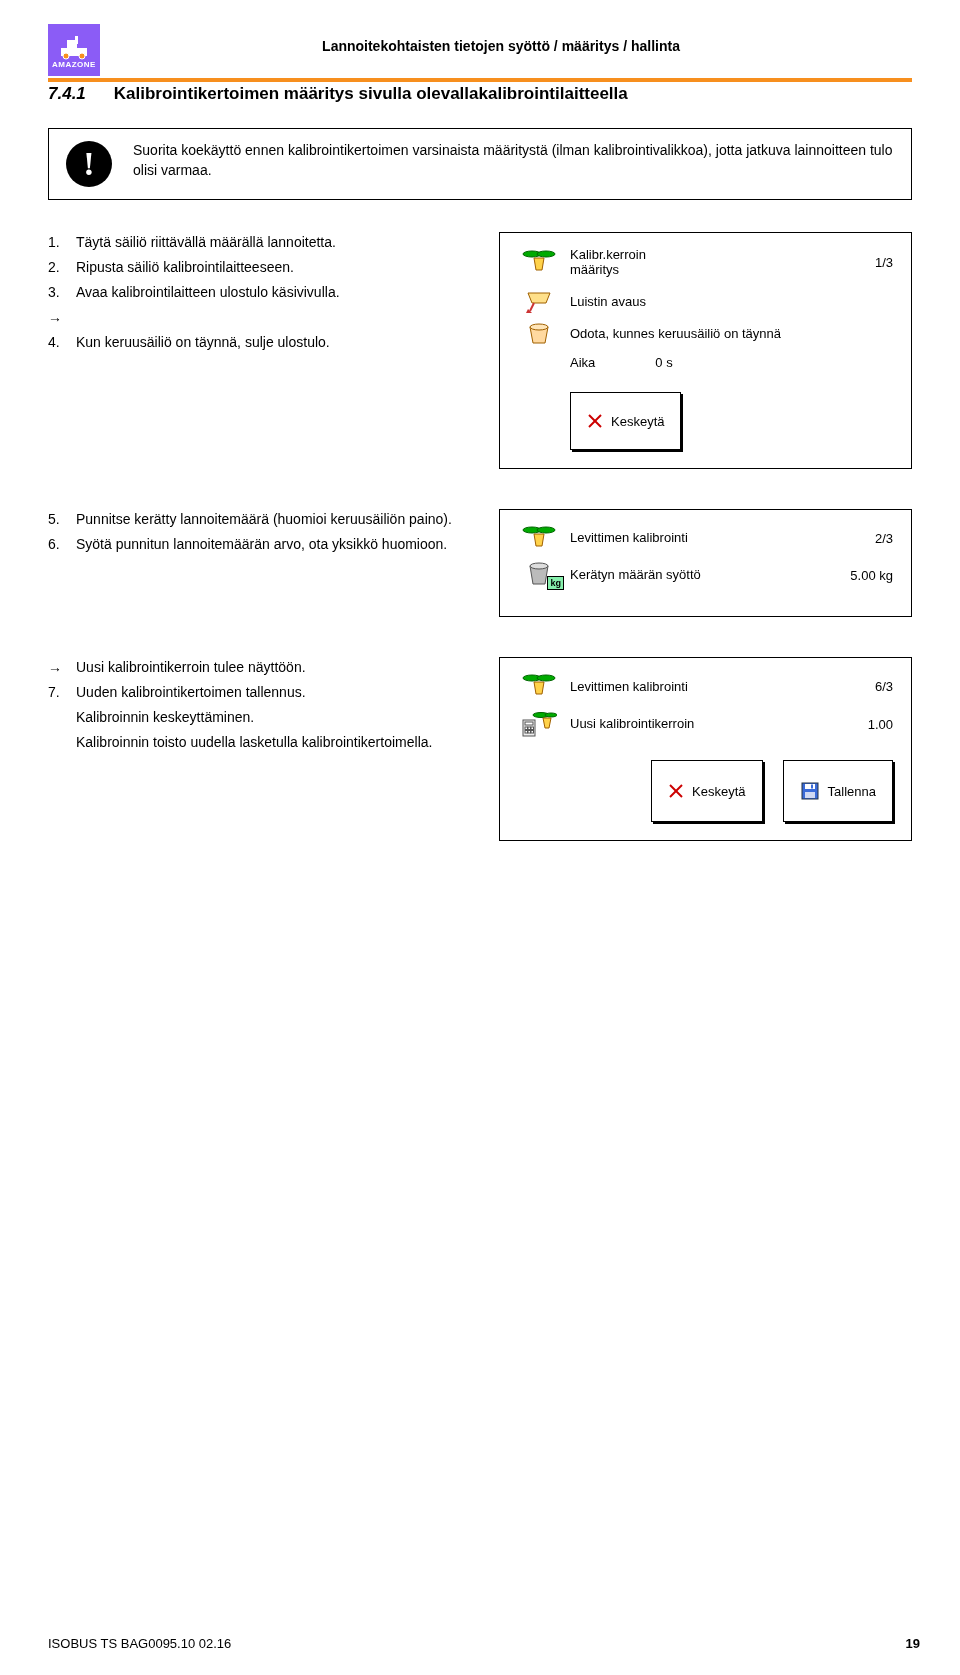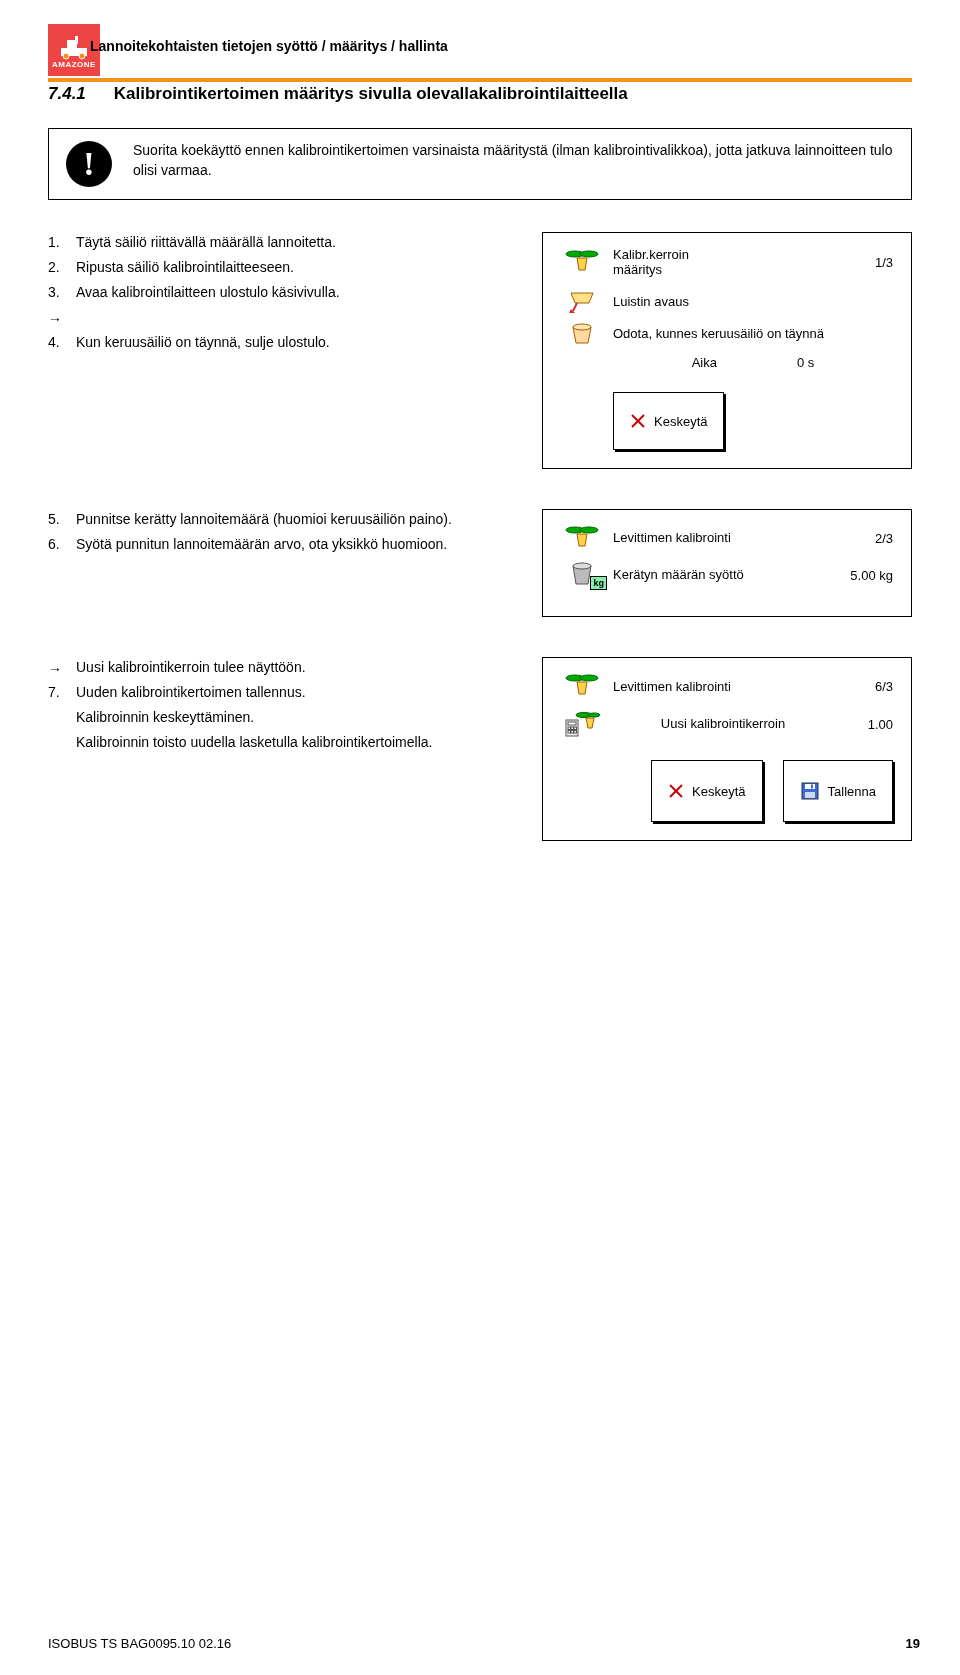--- a/index.html
+++ b/index.html
@@ -13,38 +13,38 @@
   }
   .page {
     padding: 24px 48px 20px 48px;
     box-sizing: border-box;
     min-height: 1675px;
     position: relative;
   }
   .logo {
     width: 52px;
     height: 52px;
-    background: #ef4444;
+    background: #8b5cf6;
     display: inline-flex;
     flex-direction: column;
     align-items: center;
     justify-content: center;
     color: #fff;
     font-size: 8px;
     font-weight: bold;
     letter-spacing: 0.5px;
   }
   .logo svg { display:block; }
   .header-bar {
     height: 4px;
     background: #f78f1e;
     margin-top: 2px;
   }
   .breadcrumb {
-    text-align: left;
+    text-align: center;
     font-weight: bold;
     font-size: 14px;
     margin-top: -44px;
     margin-bottom: 24px;
     padding-left: 42px;
   }
   h2.section-title {
     font-size: 17px;
     font-weight: bold;
     margin: 30px 0 24px 0;
@@ -96,36 +96,36 @@
   }
   .left-col .list-item {
     display: flex;
     margin-bottom: 4px;
   }
   .left-col .bullet {
     width: 28px;
     flex-shrink: 0;
   }
   .right-col {
-    width: 370px;
+    width: 413px;
     border: 1px solid #000;
     padding: 14px 18px 18px 18px;
     box-sizing: border-box;
     font-size: 13px;
   }
   .panel-row {
     display: flex;
     align-items: center;
     gap: 10px;
     margin-bottom: 10px;
   }
   .panel-row .icon-slot { width: 42px; display:flex; justify-content:center; }
   .panel-row .text-slot { flex: 1; }
   .panel-row .right-slot { min-width: 50px; text-align: right; }
-  .time-row { margin-left: 52px; display:flex; gap: 80px; margin-top: 6px; justify-content: center; }
+  .time-row { margin-left: 52px; display:flex; gap: 60px; margin-top: 6px; }
   .btn-box {
     display: inline-flex;
     align-items: center;
     gap: 8px;
     border: 1px solid #000;
     box-shadow: 2px 2px 0 #000;
     padding: 20px 16px;
     font-size: 13px;
     margin-top: 22px;
   }
@@ -340,21 +340,21 @@
             <rect x="2" y="10" width="12" height="16" fill="#eee" stroke="#555"></rect>
             <rect x="4" y="12" width="8" height="3" fill="#fff" stroke="#555"></rect>
             <rect x="4" y="17" width="2.5" height="2.5" fill="#fff" stroke="#555"></rect>
             <rect x="7" y="17" width="2.5" height="2.5" fill="#fff" stroke="#555"></rect>
             <rect x="10" y="17" width="2.5" height="2.5" fill="#fff" stroke="#555"></rect>
             <rect x="4" y="20.5" width="2.5" height="2.5" fill="#fff" stroke="#555"></rect>
             <rect x="7" y="20.5" width="2.5" height="2.5" fill="#fff" stroke="#555"></rect>
             <rect x="10" y="20.5" width="2.5" height="2.5" fill="#fff" stroke="#555"></rect>
           </svg>
         </span>
-        <span class="text-slot" style="line-height:1.3;text-align:center;">Uusi kalibrointikerroin</span>
+        <span class="text-slot" style="line-height:1.3;">Uusi kalibrointikerroin</span>
         <span class="right-slot">1.00</span>
       </div>
 
 
       <div class="btn-row">
         <div class="btn-box">
           <svg class="ic" width="16" height="16" viewBox="0 0 16 16">
             <line x1="2" y1="2" x2="14" y2="14" stroke="#c00" stroke-width="2"></line>
             <line x1="14" y1="2" x2="2" y2="14" stroke="#c00" stroke-width="2"></line>
           </svg>

